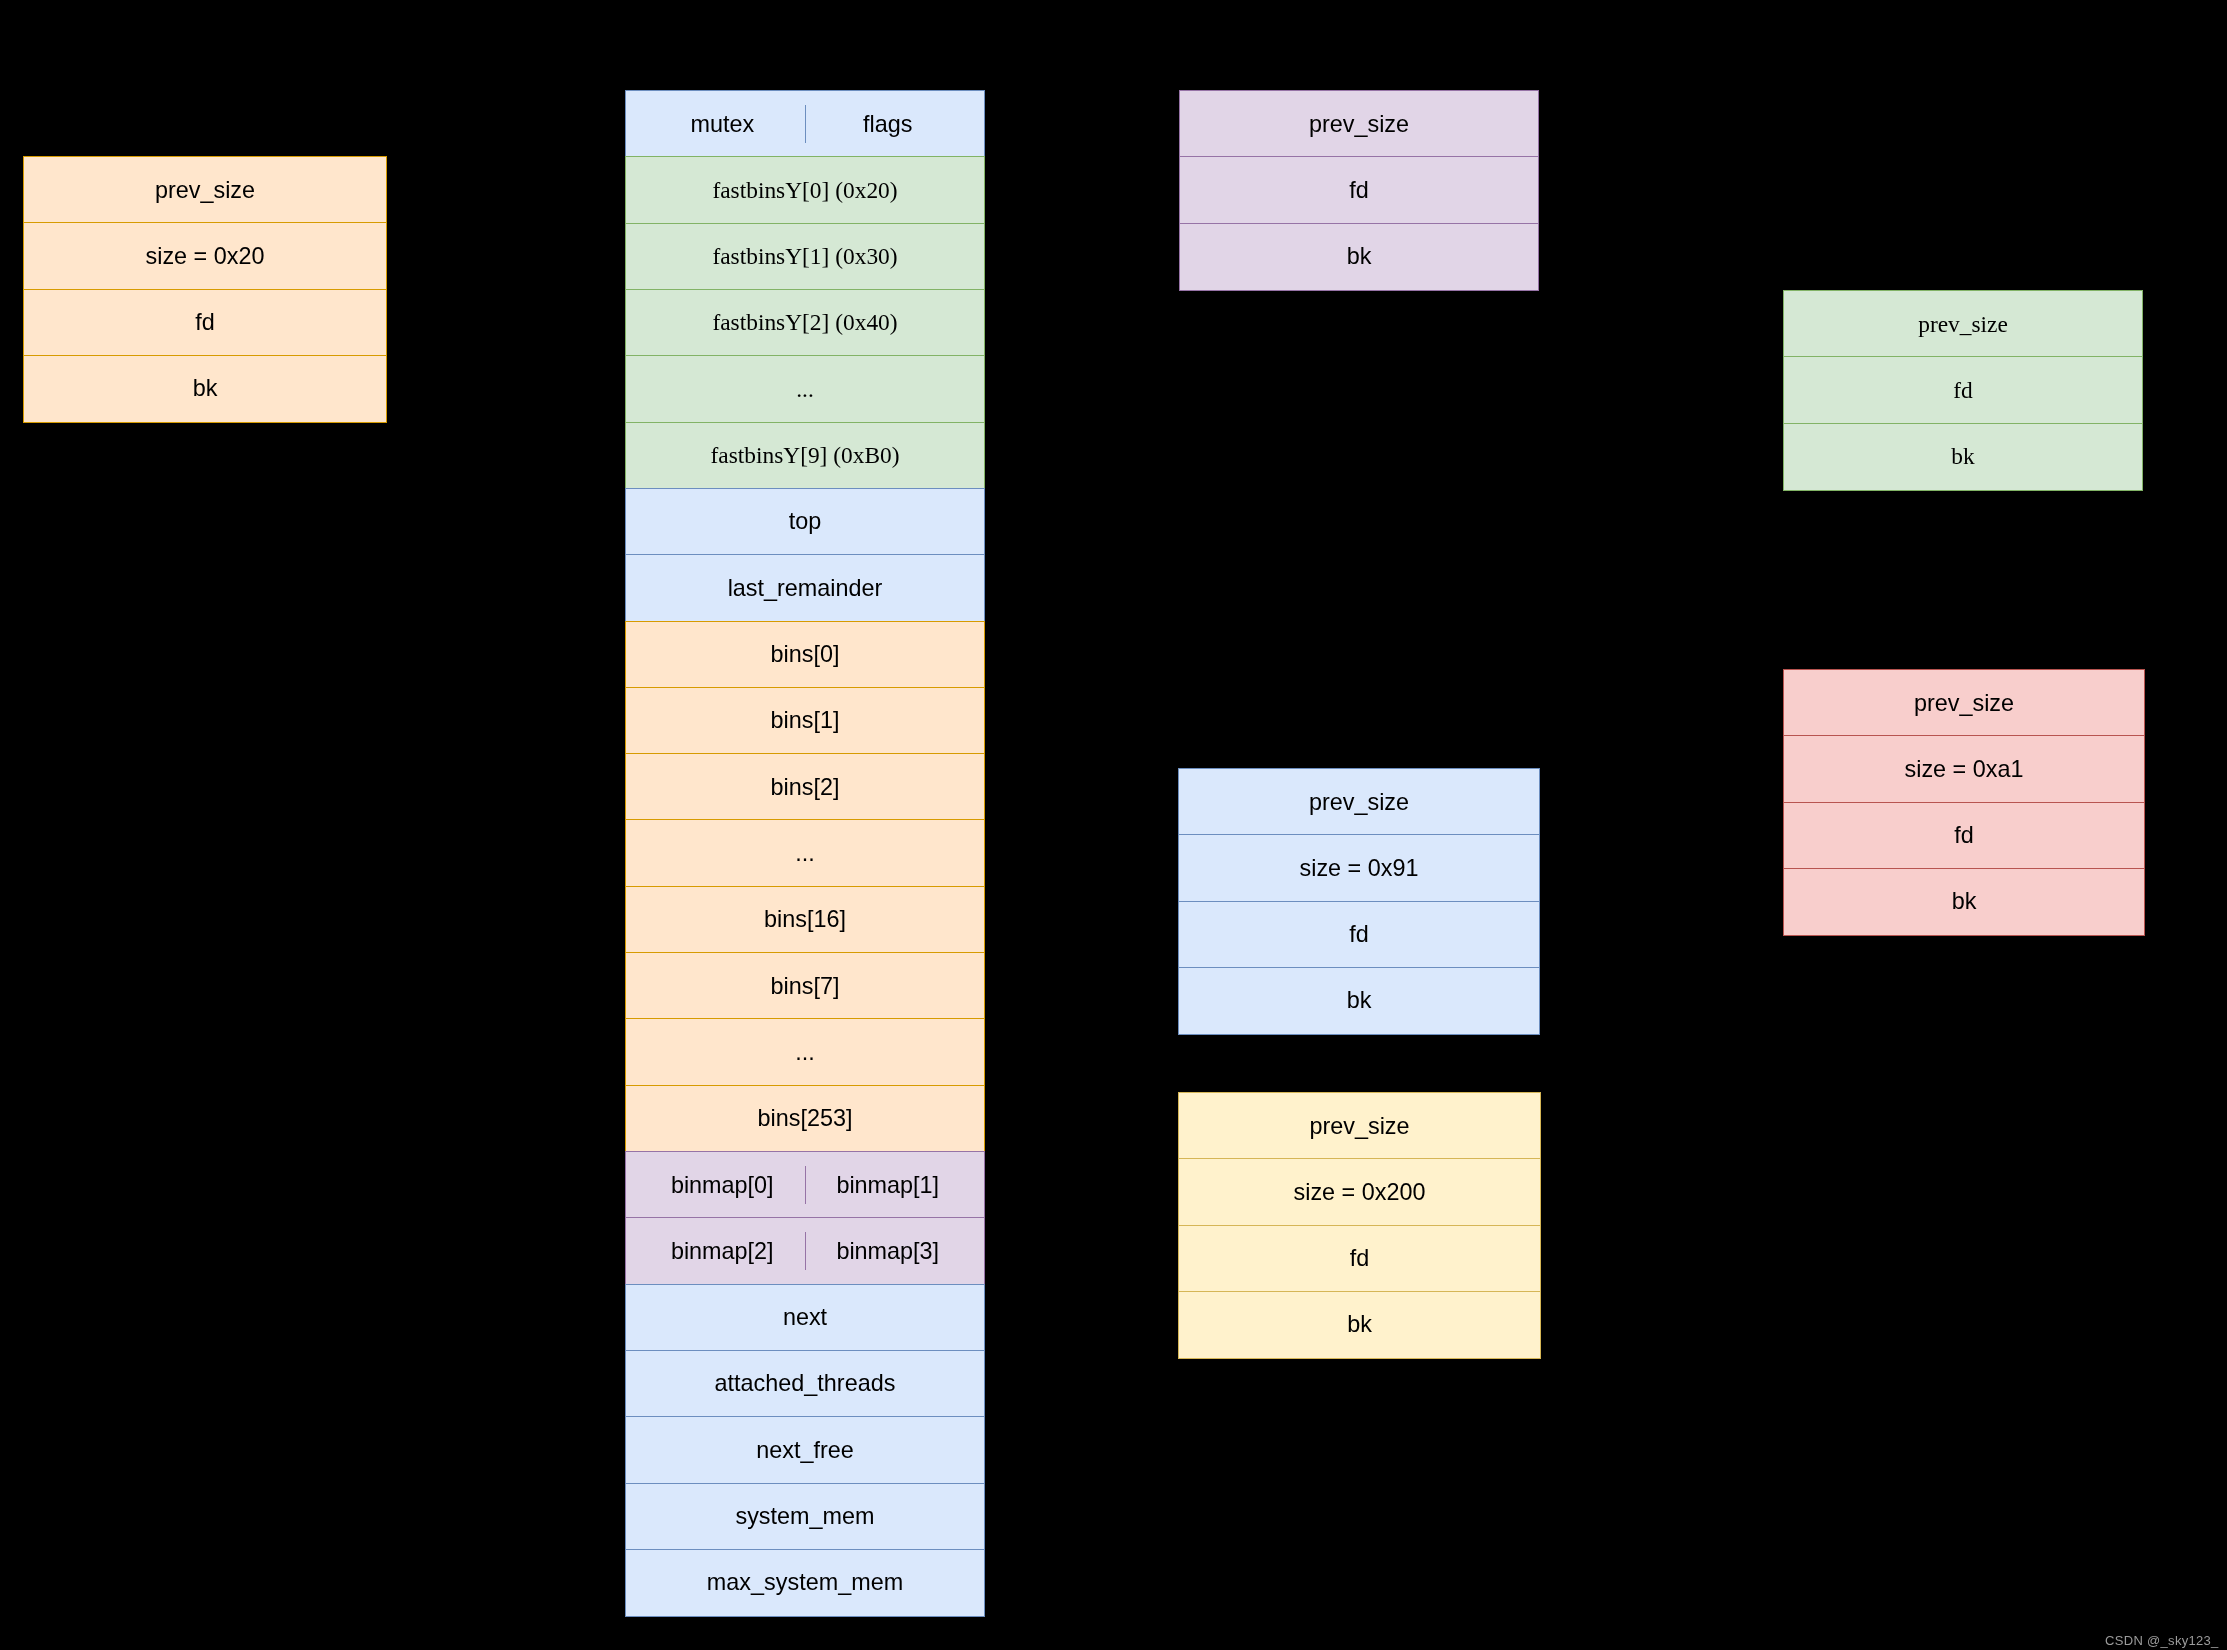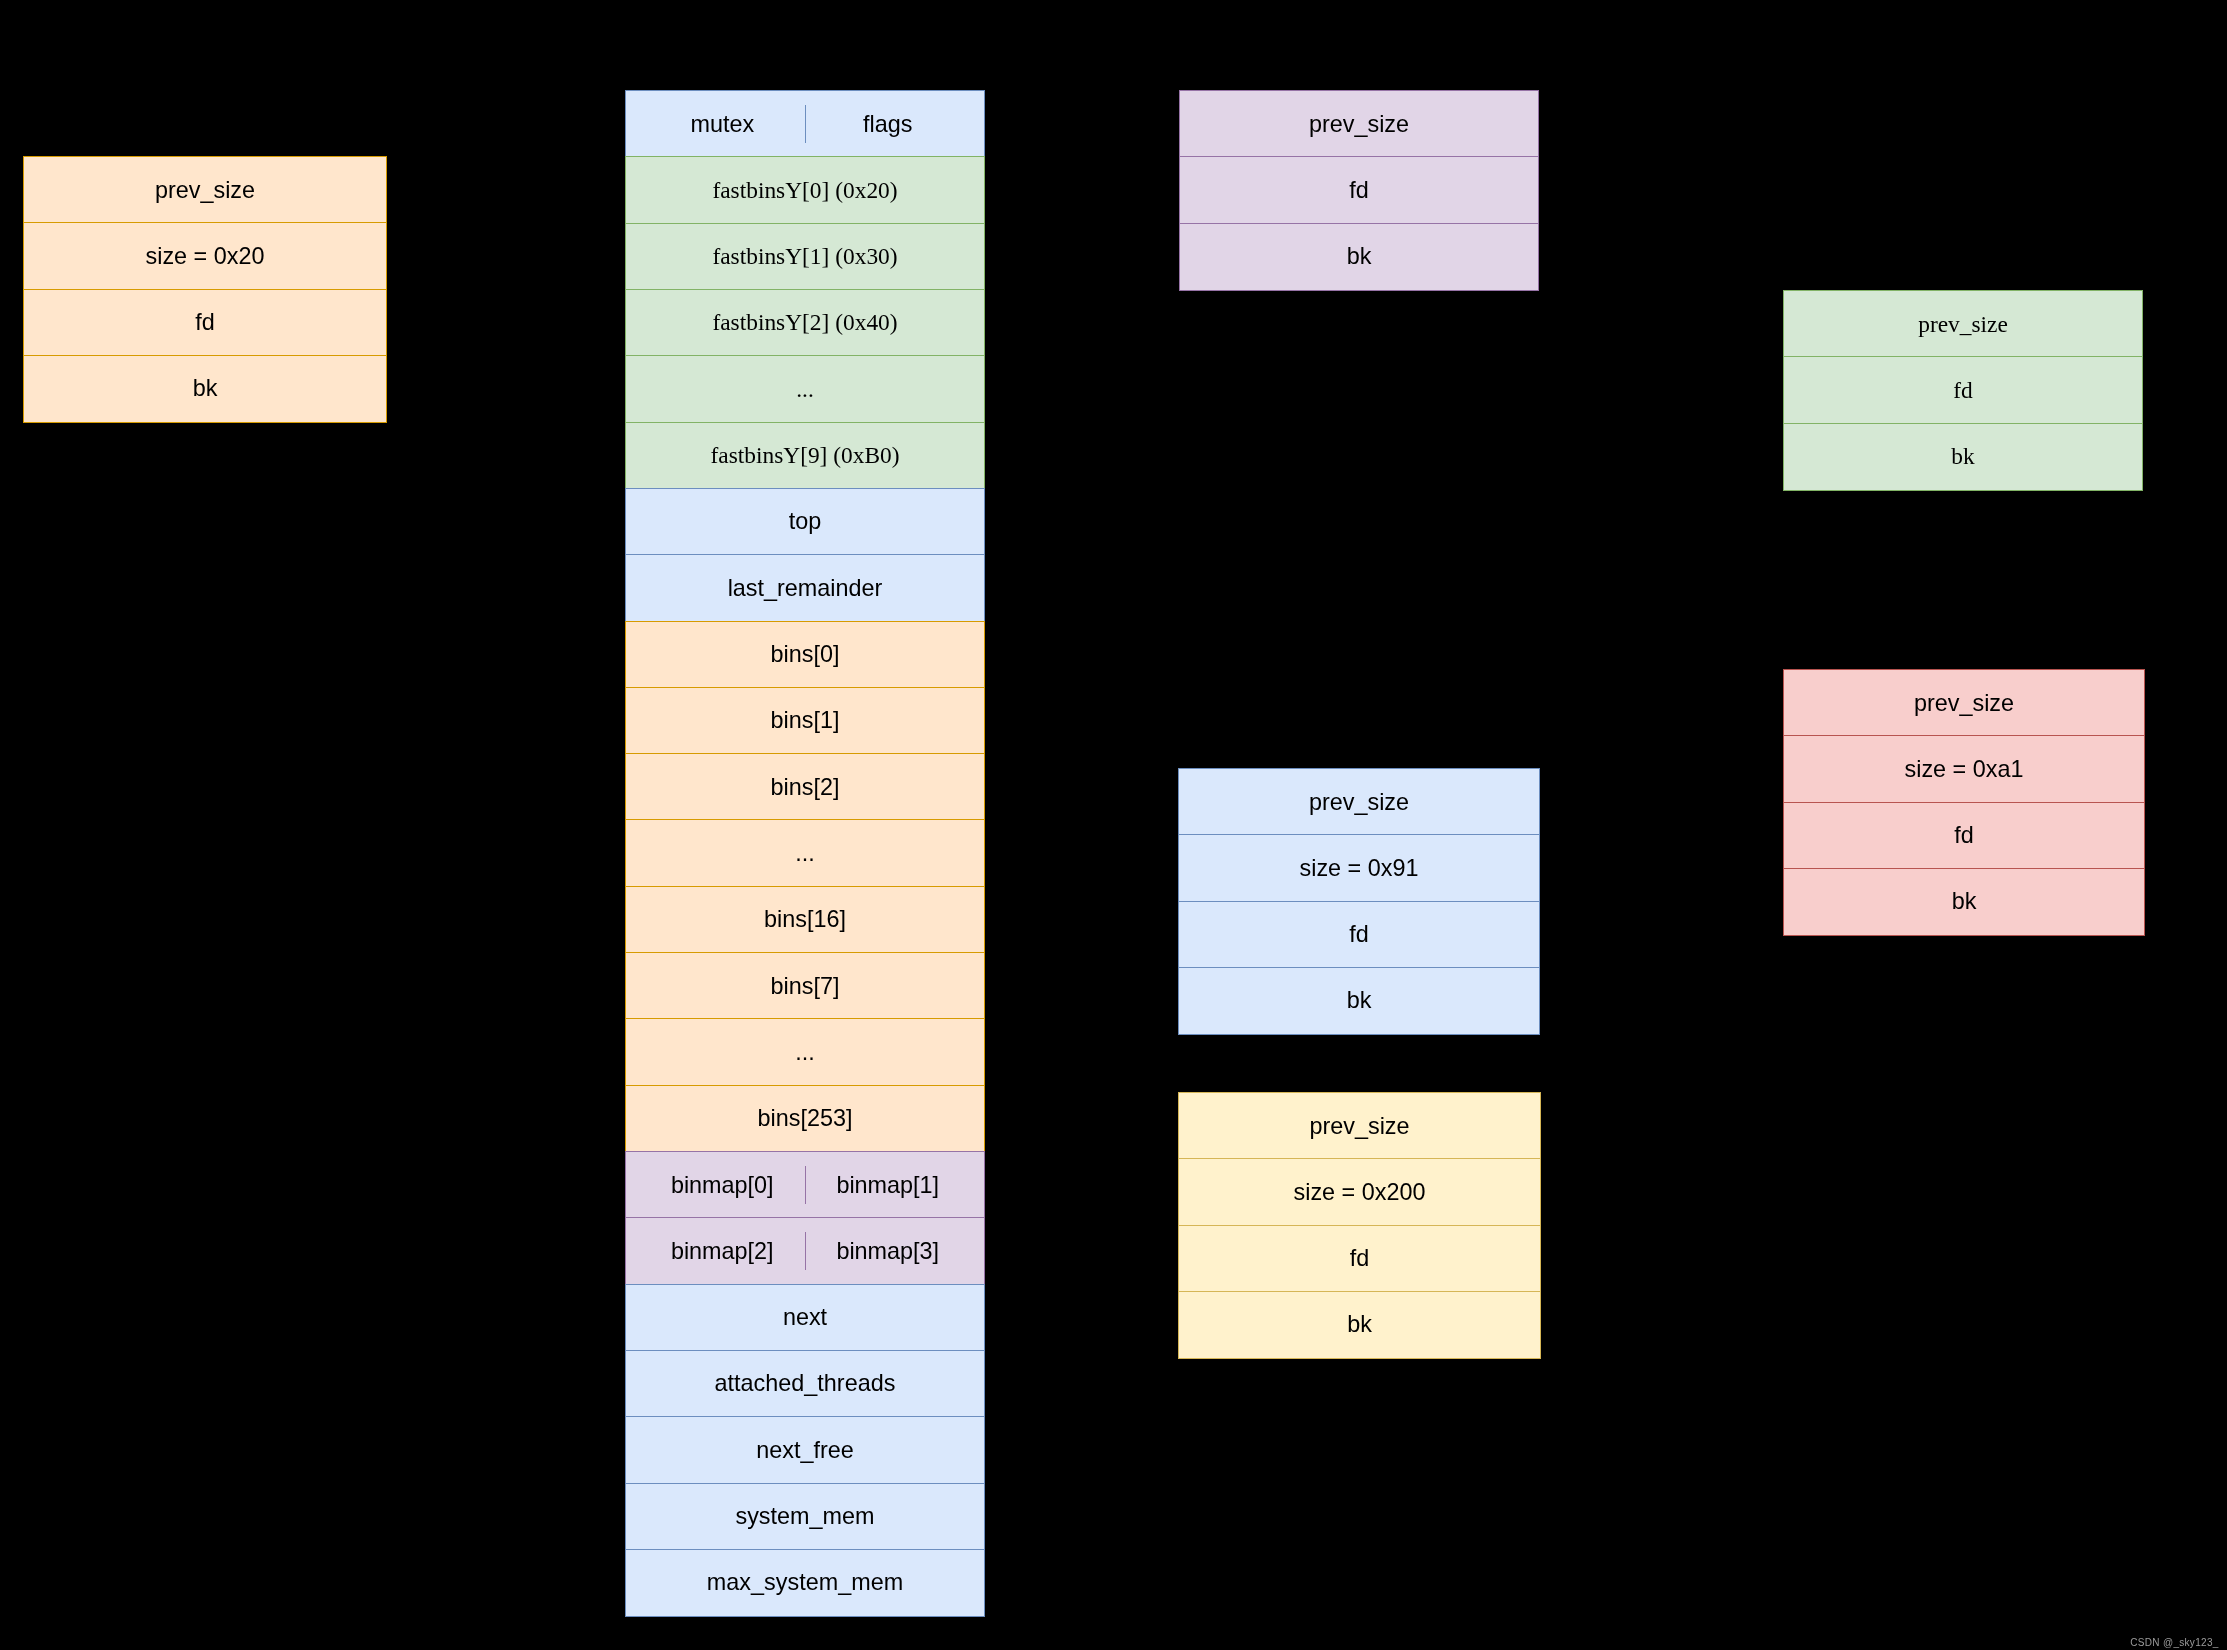--- a/index.html
+++ b/index.html
@@ -46,21 +46,21 @@
   .orange { background: var(--orange-fill, #ffe6cc); border-color: var(--orange-stroke, #d79b00); }
   .purple { background: var(--purple-fill, #e1d5e7); border-color: var(--purple-stroke, #9673a6); }
   .red    { background: var(--red-fill, #f8cecc);    border-color: var(--red-stroke, #b85450); }
   .yellow { background: var(--yellow-fill, #fff2cc); border-color: var(--yellow-stroke, #d6b656); }
   .blue.split   .cell + .cell { border-left: 1.7px solid var(--blue-stroke, #6c8ebf); }
   .purple.split .cell + .cell { border-left: 1.7px solid var(--purple-stroke, #9673a6); }
   .watermark {
     position: absolute;
     right: 8.4px;
     bottom: 3.3px;
-    font-size: 10px;
+    font-size: 13px;
     color: var(--watermark-color, #9b9b9b);
     letter-spacing: 0.3px;
   }
 </style>
 </head>
 <body>
 
 <div class="canvas">
 
   <div class="box" style="left:23px; top:156px; width:364px;">

